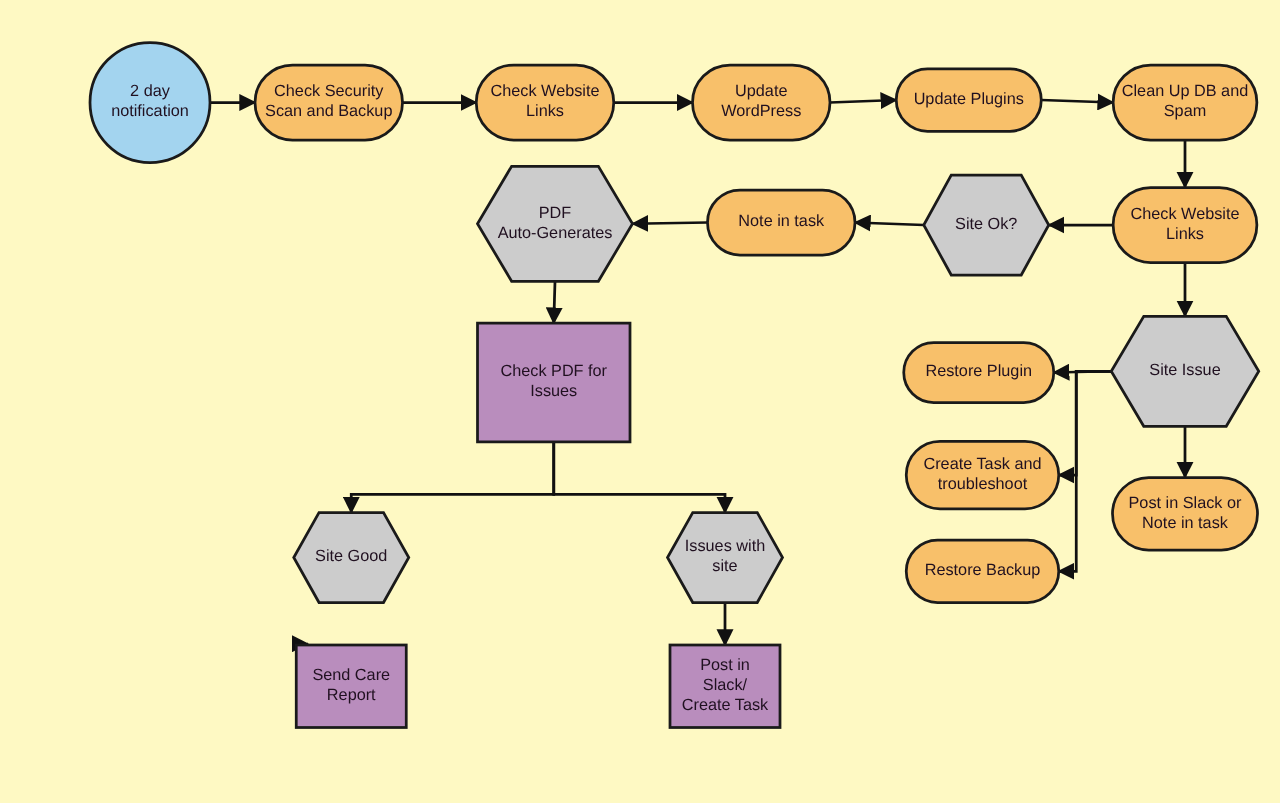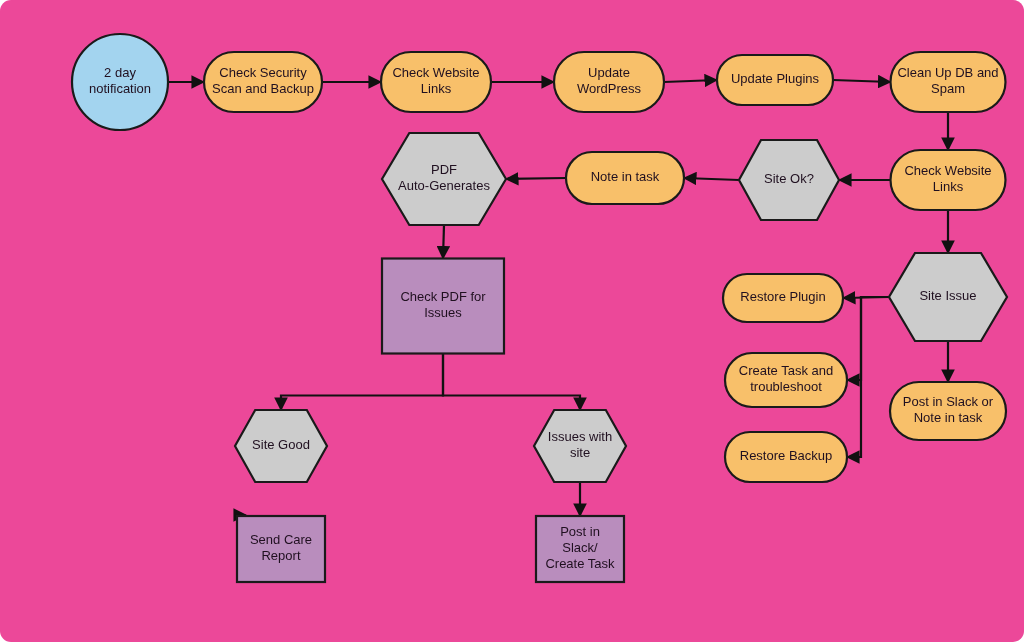--- a/index.html
+++ b/index.html
@@ -10,22 +10,21 @@
   body {
     width: 1024px;
     height: 642px;
     font-family: "Liberation Sans", sans-serif;
     overflow: hidden;
   }
   #diagram-root {
     position: relative;
     width: 1024px;
     height: 642px;
-    background: #ec4899;
-    border-radius: 11px;
+    background: #fef9c3;
   }
   svg.flow {
     display: block;
     width: 1024px;
     height: 642px;
   }
   .node-shape {
     stroke: #1a1a1a;
     stroke-width: 2.2;
   }

